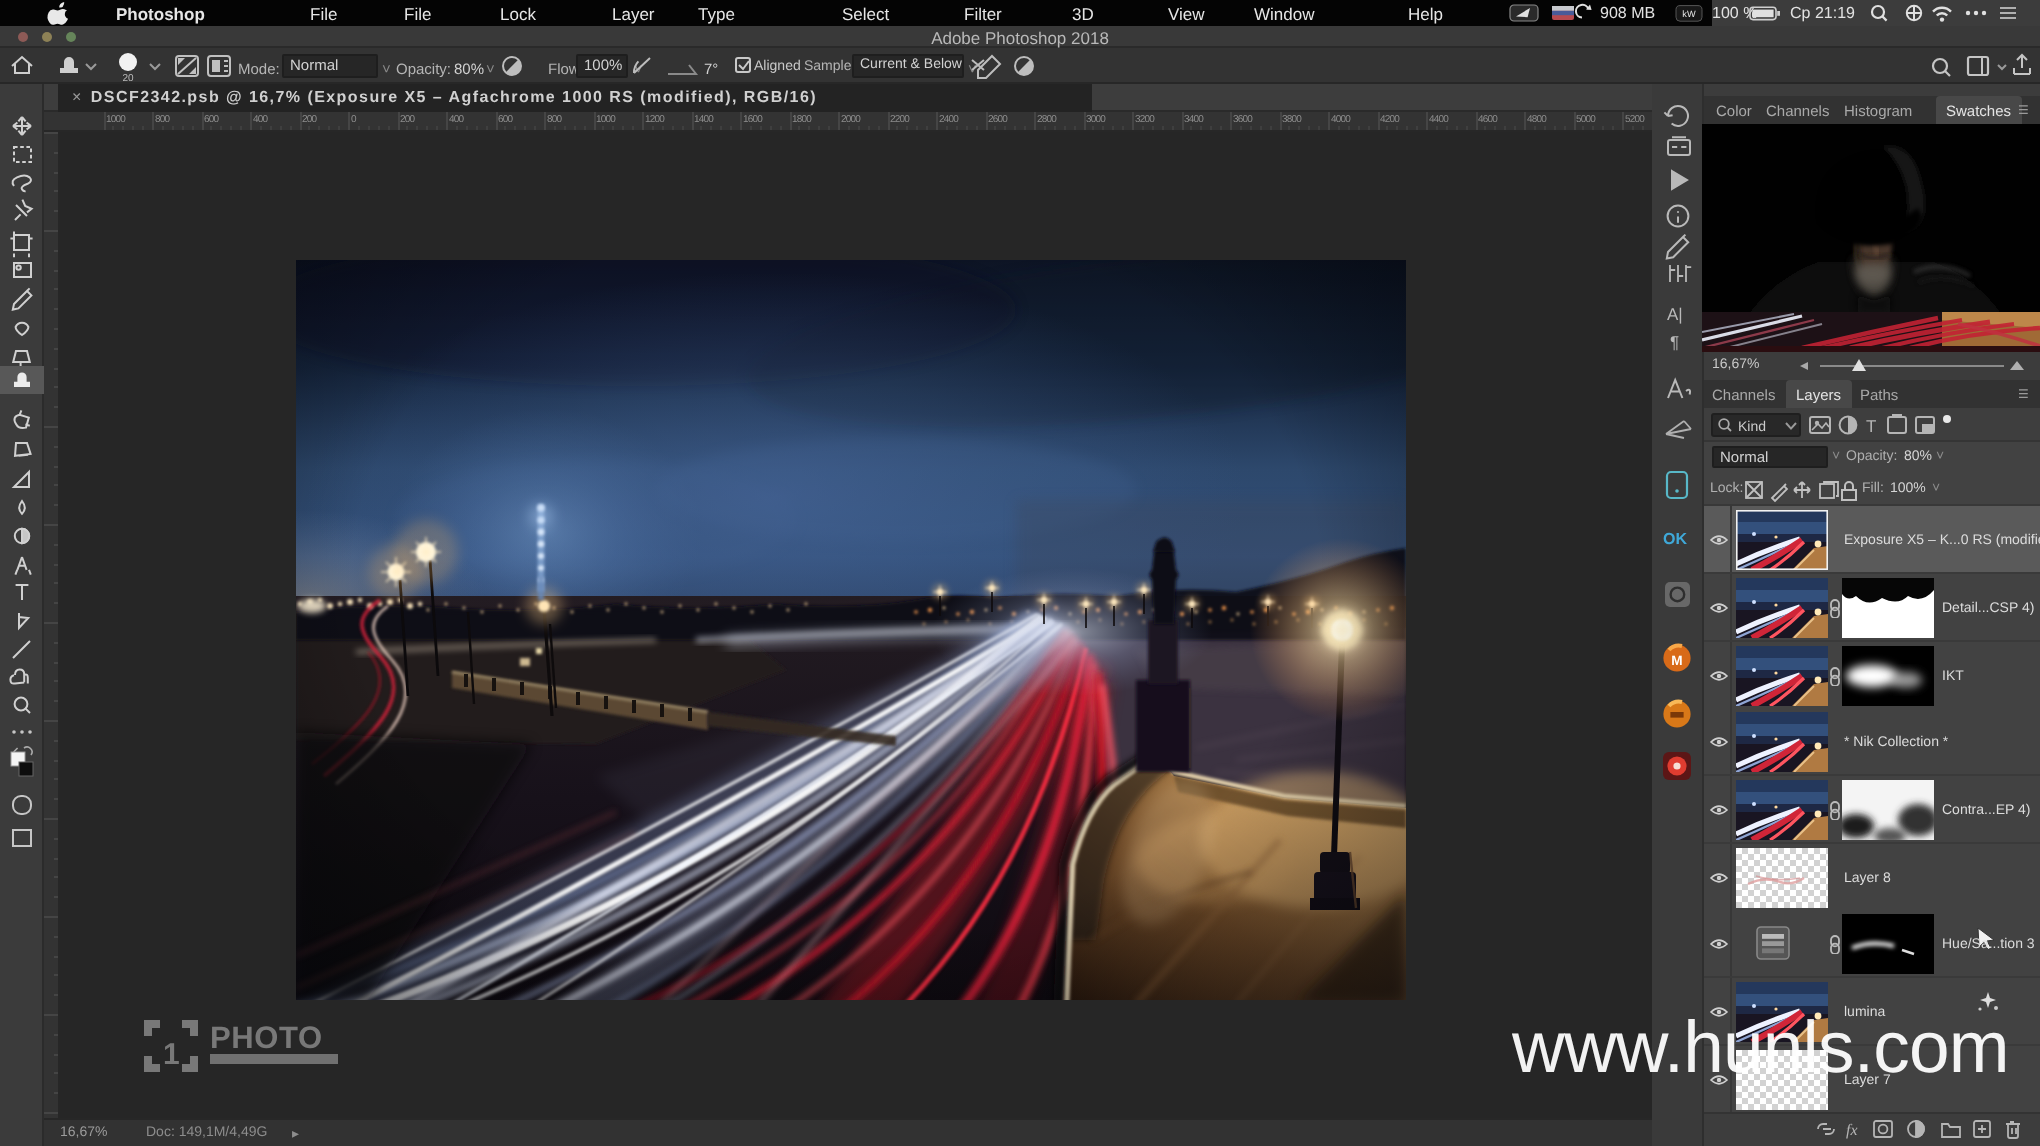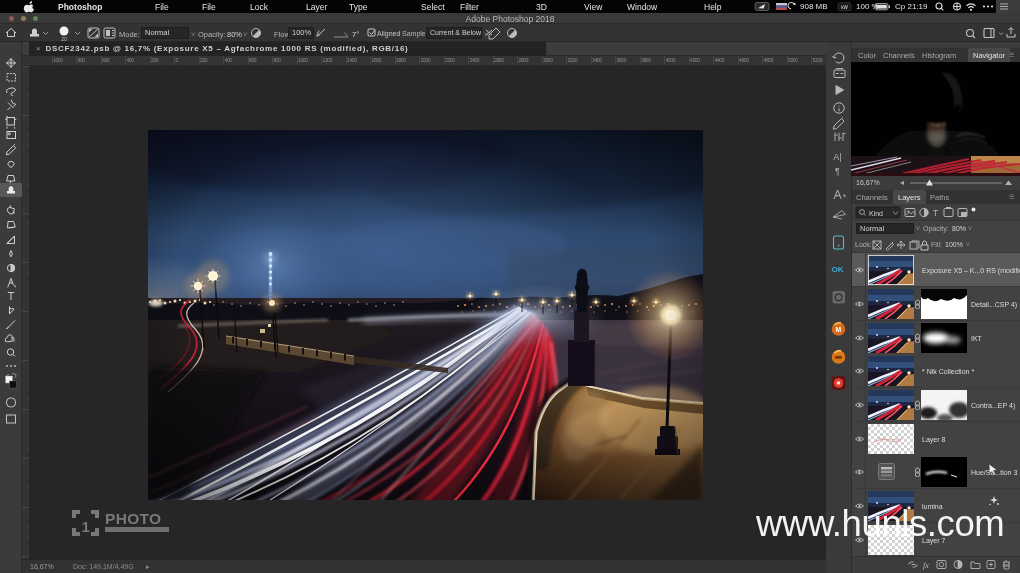--- a/index.html
+++ b/index.html
@@ -1,16 +1,16 @@
 <!DOCTYPE html>
 <html><head><meta charset="utf-8"><style>
 *{margin:0;padding:0;box-sizing:border-box}
 html,body{width:1020px;height:573px;overflow:hidden;background:#3c3c3c;font-family:"Liberation Sans",sans-serif;-webkit-font-smoothing:antialiased}
 .abs{position:absolute}
-#menubar{left:0;top:0;width:996px;height:13px;background:#040404;color:#e6e6e6;font-size:8.5px;z-index:10}
+#menubar{left:0;top:0;width:856px;height:13px;background:#040404;color:#e6e6e6;font-size:8.5px;z-index:10}
 #menubar span{position:absolute;top:2px;white-space:nowrap}
 #titlebar{left:0;top:13px;width:1020px;height:11px;background:#393939;border-bottom:1px solid #2a2a2a}
 #titlebar .dot{position:absolute;top:3px;width:5px;height:5px;border-radius:50%}
 #titletext{position:absolute;left:0;right:0;top:1px;text-align:center;font-size:8.5px;color:#b9b9b9}
 #optbar{left:0;top:24px;width:1020px;height:18px;background:#333333;border-bottom:1px solid #272727;color:#c7c7c7;font-size:7.5px}
 #optbar .t{position:absolute;top:6px;white-space:nowrap}
 .fld{position:absolute;background:#262626;border:1px solid #1e1e1e;border-radius:1px;color:#d2d2d2;font-size:7.5px;line-height:10px;padding-left:3px;height:12px}
 #tabbar{left:22px;top:42px;width:804px;height:14px;background:#3d3d3d;border-bottom:1px solid #2a2a2a}
 #doctab{position:absolute;left:7px;top:0;width:517px;height:14px;background:#232323;color:#d0d0d0;font-size:8px;letter-spacing:.72px;line-height:14px;white-space:nowrap;overflow:hidden}
 #toolstrip{left:0;top:42px;width:22px;height:531px;background:#3b3b3b;border-right:1px solid #2b2b2b}
@@ -32,21 +32,21 @@
 </style></head>
 <body>
 <div class="abs" id="menubar">
 <span style="left:58px;font-weight:bold">Photoshop</span>
 <span style="left:155px">File</span>
 <span style="left:202px">File</span>
 <span style="left:250px">Lock</span>
 <span style="left:306px">Layer</span>
 <span style="left:349px">Type</span>
 <span style="left:421px">Select</span>
-<span style="left:460px">Filter</span>
+<span style="left:482px">Filter</span>
 <span style="left:536px">3D</span>
 <span style="left:584px">View</span>
 <span style="left:627px">Window</span>
 <span style="left:704px">Help</span>
 <span style="left:800px;color:#e2e2e2;font-size:8px">908 MB</span>
 <span style="left:856px;color:#e2e2e2;font-size:8px">100 %</span>
 <span style="left:895px;color:#e2e2e2;font-size:8px">Ср 21:19</span>
 </div>
 <svg class="abs" style="left:0;top:0;z-index:11" width="1020" height="13" viewBox="0 0 1020 13">
 <path d="M31.3 3.5 q1 -1.3 .8 -2.5 q-1.2 .2 -1.9 1 q-.7 .8 -.6 1.8 q1.1 0 1.7 -.3 Z M33 5 q-1.2 -.8 -2.3 -.4 q-1.6 .6 -2 .7 q-.9 -.3 -1.8 -.5 q-1.7 -.3 -2.6 1.5 q-1.3 2.6 .4 5 q.8 1.2 1.9 1.1 q.9 -.1 1.5 -.4 q.8 -.3 1.7 .1 q.9 .4 1.7 .2 q1.1 -.3 2 -1.9 q.3 -.5 .5 -1 q-1.6 -.8 -1.6 -2.4 q0 -1.3 1.1 -2 Z" fill="#e8e8e8"></path>
@@ -178,21 +178,21 @@
 <span class="abs" style="left:51px;top:3px;color:#8d8d8d">Doc: 149,1M/4,49G</span>
 <span class="abs" style="left:124px;top:3px;color:#8d8d8d">▸</span>
 </div>
 <div class="abs" id="dock">
     <div id="iconstrip"></div>
   </div>
 <div class="ptabs" style="top:48px">
 <span style="left:6px">Color</span>
     <span style="left:31px">Channels</span>
     <span style="left:70px">Histogram</span>
-<span class="on" style="left:116px">Navigator</span>
+<span class="on" style="left:116px">Swatches</span>
 <span style="left:157px;top:3px;color:#9a9a9a;font-size:6px">☰</span>
 </div>
 <div class="abs" style="left:852px;top:176px;width:168px;height:14px;background:#3c3c3c;color:#c9c9c9;font-size:7px;z-index:8">
 <span style="position:absolute;left:4px;top:3px">16,67%</span>
 <svg style="position:absolute;left:40px;top:0" width="128" height="14" viewBox="0 0 128 14">
 <path d="M12 5 l-4 2 4 2 Z" fill="#a9a9a9"></path>
 <line x1="18" y1="7" x2="110" y2="7" stroke="#8a8a8a" stroke-width="1"></line>
 <path d="M34 9.5 l3.5 -6 3.5 6 Z" fill="#e0e0e0"></path>
 <path d="M113 9 l3.5 -4.5 3.5 4.5 Z" fill="#b0b0b0"></path>
 </svg>

